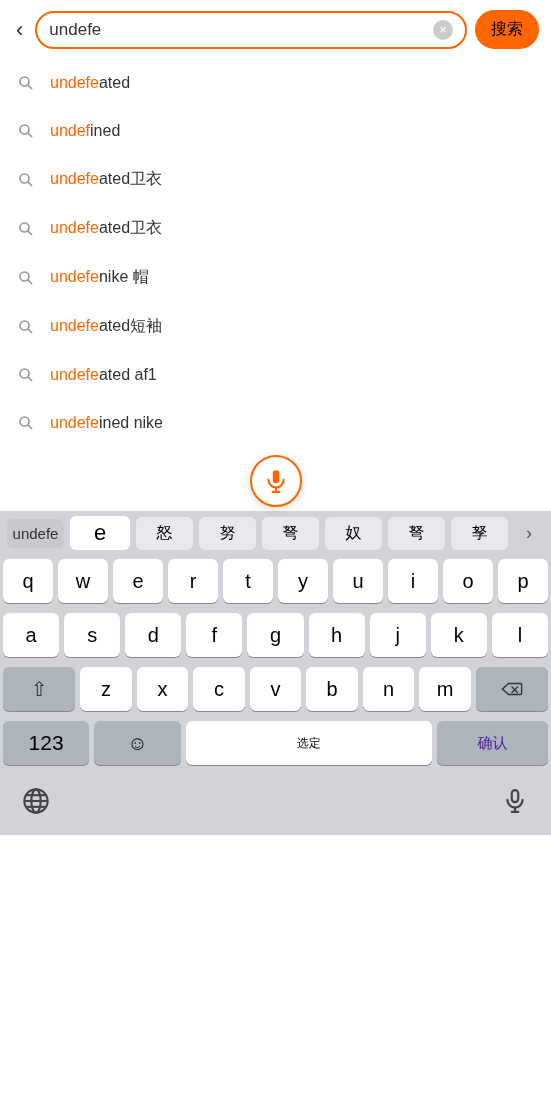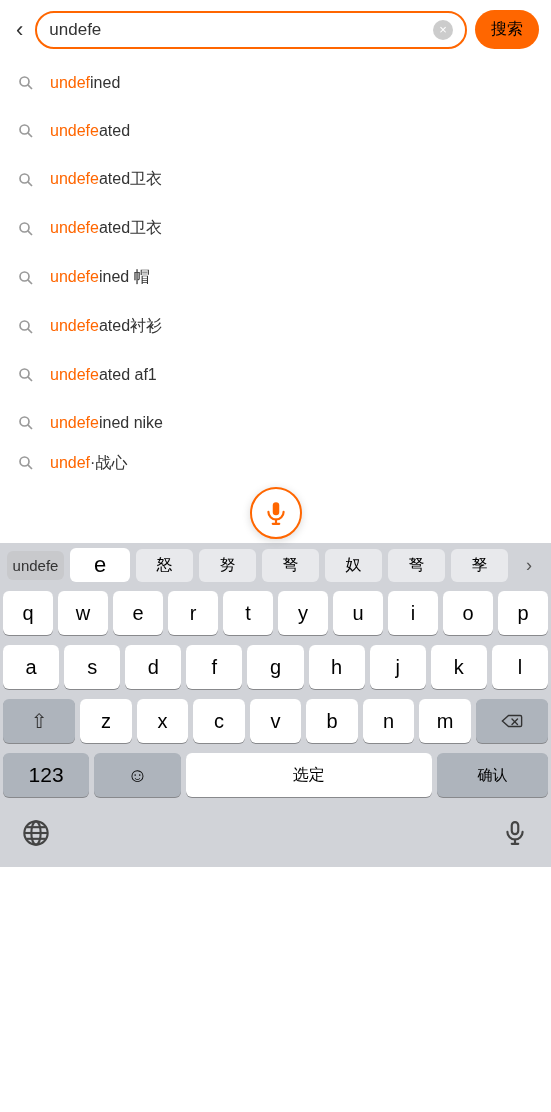--- a/index.html
+++ b/index.html
@@ -200,27 +200,27 @@
       min-width: 32px;
     }
     .key.special {
       background: #aeb4bc;
       font-size: 14px;
       color: #000;
       flex: 1.4;
     }
     .key.space-key {
       background: #fff;
-      font-size: 16px;
+      font-size: 12px;
       flex: 4;
     }
     .key.action-key {
       background: #aeb4bc;
       font-size: 15px;
-      color: #000000;
+      color: #4c1d95;
       flex: 1.8;
     }
     .key.delete-key {
       background: #aeb4bc;
       flex: 1.4;
     }
     .key.num-key {
       background: #aeb4bc;
       font-size: 21px;
       flex: 1.4;
@@ -276,44 +276,44 @@
 <ul class="suggestion-list">
 
   <li class="suggestion-item">
     <div class="search-icon-small">
       <svg viewBox="0 0 24 24" fill="none" stroke="#999" stroke-width="2.2">
         <circle cx="10" cy="10" r="6"></circle>
         <line x1="14.5" y1="14.5" x2="20" y2="20"></line>
       </svg>
     </div>
     <span class="suggestion-text">
+      <span class="highlight">undefe</span><span class="normal">ated</span>
+    </span>
+  </li>
+
+  <li class="suggestion-item">
+    <div class="search-icon-small">
+      <svg viewBox="0 0 24 24" fill="none" stroke="#999" stroke-width="2.2">
+        <circle cx="10" cy="10" r="6"></circle>
+        <line x1="14.5" y1="14.5" x2="20" y2="20"></line>
+      </svg>
+    </div>
+    <span class="suggestion-text">
       <span class="highlight">undef</span><span class="normal">ined</span>
     </span>
   </li>
 
   <li class="suggestion-item">
     <div class="search-icon-small">
       <svg viewBox="0 0 24 24" fill="none" stroke="#999" stroke-width="2.2">
         <circle cx="10" cy="10" r="6"></circle>
         <line x1="14.5" y1="14.5" x2="20" y2="20"></line>
       </svg>
     </div>
     <span class="suggestion-text">
-      <span class="highlight">undefe</span><span class="normal">ated</span>
-    </span>
-  </li>
-
-  <li class="suggestion-item">
-    <div class="search-icon-small">
-      <svg viewBox="0 0 24 24" fill="none" stroke="#999" stroke-width="2.2">
-        <circle cx="10" cy="10" r="6"></circle>
-        <line x1="14.5" y1="14.5" x2="20" y2="20"></line>
-      </svg>
-    </div>
-    <span class="suggestion-text">
       <span class="highlight">undefe</span><span class="normal">ated卫衣</span>
     </span>
   </li>
 
   <li class="suggestion-item">
     <div class="search-icon-small">
       <svg viewBox="0 0 24 24" fill="none" stroke="#999" stroke-width="2.2">
         <circle cx="10" cy="10" r="6"></circle>
         <line x1="14.5" y1="14.5" x2="20" y2="20"></line>
       </svg>
@@ -324,33 +324,33 @@
   </li>
 
   <li class="suggestion-item">
     <div class="search-icon-small">
       <svg viewBox="0 0 24 24" fill="none" stroke="#999" stroke-width="2.2">
         <circle cx="10" cy="10" r="6"></circle>
         <line x1="14.5" y1="14.5" x2="20" y2="20"></line>
       </svg>
     </div>
     <span class="suggestion-text">
-      <span class="highlight">undefe</span><span class="normal">ined 帽</span>
-    </span>
-  </li>
-
-  <li class="suggestion-item">
-    <div class="search-icon-small">
-      <svg viewBox="0 0 24 24" fill="none" stroke="#999" stroke-width="2.2">
-        <circle cx="10" cy="10" r="6"></circle>
-        <line x1="14.5" y1="14.5" x2="20" y2="20"></line>
-      </svg>
-    </div>
-    <span class="suggestion-text">
-      <span class="highlight">undefe</span><span class="normal">ated衬衫</span>
+      <span class="highlight">undefe</span><span class="normal">nike 帽</span>
+    </span>
+  </li>
+
+  <li class="suggestion-item">
+    <div class="search-icon-small">
+      <svg viewBox="0 0 24 24" fill="none" stroke="#999" stroke-width="2.2">
+        <circle cx="10" cy="10" r="6"></circle>
+        <line x1="14.5" y1="14.5" x2="20" y2="20"></line>
+      </svg>
+    </div>
+    <span class="suggestion-text">
+      <span class="highlight">undefe</span><span class="normal">ated短袖</span>
     </span>
   </li>
 
   <li class="suggestion-item">
     <div class="search-icon-small">
       <svg viewBox="0 0 24 24" fill="none" stroke="#999" stroke-width="2.2">
         <circle cx="10" cy="10" r="6"></circle>
         <line x1="14.5" y1="14.5" x2="20" y2="20"></line>
       </svg>
     </div>
@@ -364,31 +364,20 @@
       <svg viewBox="0 0 24 24" fill="none" stroke="#999" stroke-width="2.2">
         <circle cx="10" cy="10" r="6"></circle>
         <line x1="14.5" y1="14.5" x2="20" y2="20"></line>
       </svg>
     </div>
     <span class="suggestion-text">
       <span class="highlight">undefe</span><span class="normal">ined nike</span>
     </span>
   </li>
 
-  <li class="suggestion-item partial-item">
-    <div class="search-icon-small">
-      <svg viewBox="0 0 24 24" fill="none" stroke="#999" stroke-width="2.2">
-        <circle cx="10" cy="10" r="6"></circle>
-        <line x1="14.5" y1="14.5" x2="20" y2="20"></line>
-      </svg>
-    </div>
-    <span class="suggestion-text">
-      <span class="highlight">undef</span><span class="normal">·战心</span>
-    </span>
-  </li>
 </ul>
 
 <div class="voice-btn-container">
   <div class="voice-btn">
     <svg width="26" height="26" viewBox="0 0 24 24" fill="#FF6600">
       <rect x="9" y="2" width="6" height="12" rx="3" fill="#FF6600"></rect>
       <path d="M5 11a7 7 0 0 0 14 0" stroke="#FF6600" stroke-width="2" fill="none" stroke-linecap="round"></path>
       <line x1="12" y1="18" x2="12" y2="22" stroke="#FF6600" stroke-width="2" stroke-linecap="round"></line>
       <line x1="9" y1="22" x2="15" y2="22" stroke="#FF6600" stroke-width="2" stroke-linecap="round"></line>
     </svg>

